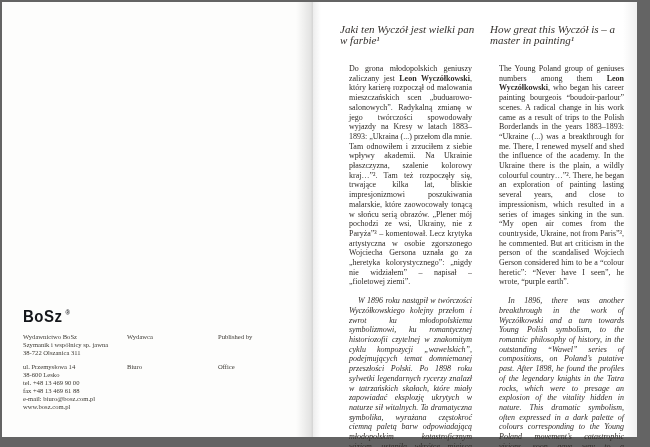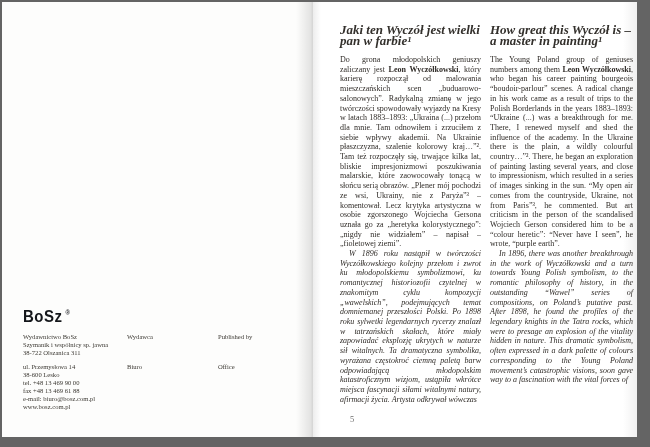--- a/index.html
+++ b/index.html
@@ -38,32 +38,31 @@
 
   
   .col {
     position:absolute; top:22px;
     color:#2f2b27;
   }
   .col-pl { left:338px; width:141px; }
   .col-en { left:488px; width:143px; }
   .heading {
     font-style:italic;
-    font-size:13px;
+    font-size:11px;
     line-height:11px;
     height:31px;
     color:#33302c;
-    font-weight:bold;
   }
   .bodytext {
     font-size:8px;
     line-height:9.7px;
     text-align:justify;
   }
-  .bodytext p { margin:0; }
+  .bodytext p { margin:9px; }
   .bodytext p + p { text-indent:9px;font-style:italic; }
   .bold { font-weight:bold; }
 
   .page-num {
     position:absolute; left:348px; top:412px;
     font-size:8.5px; color:#6d6d6d;
   }
 
   
   .logo {

